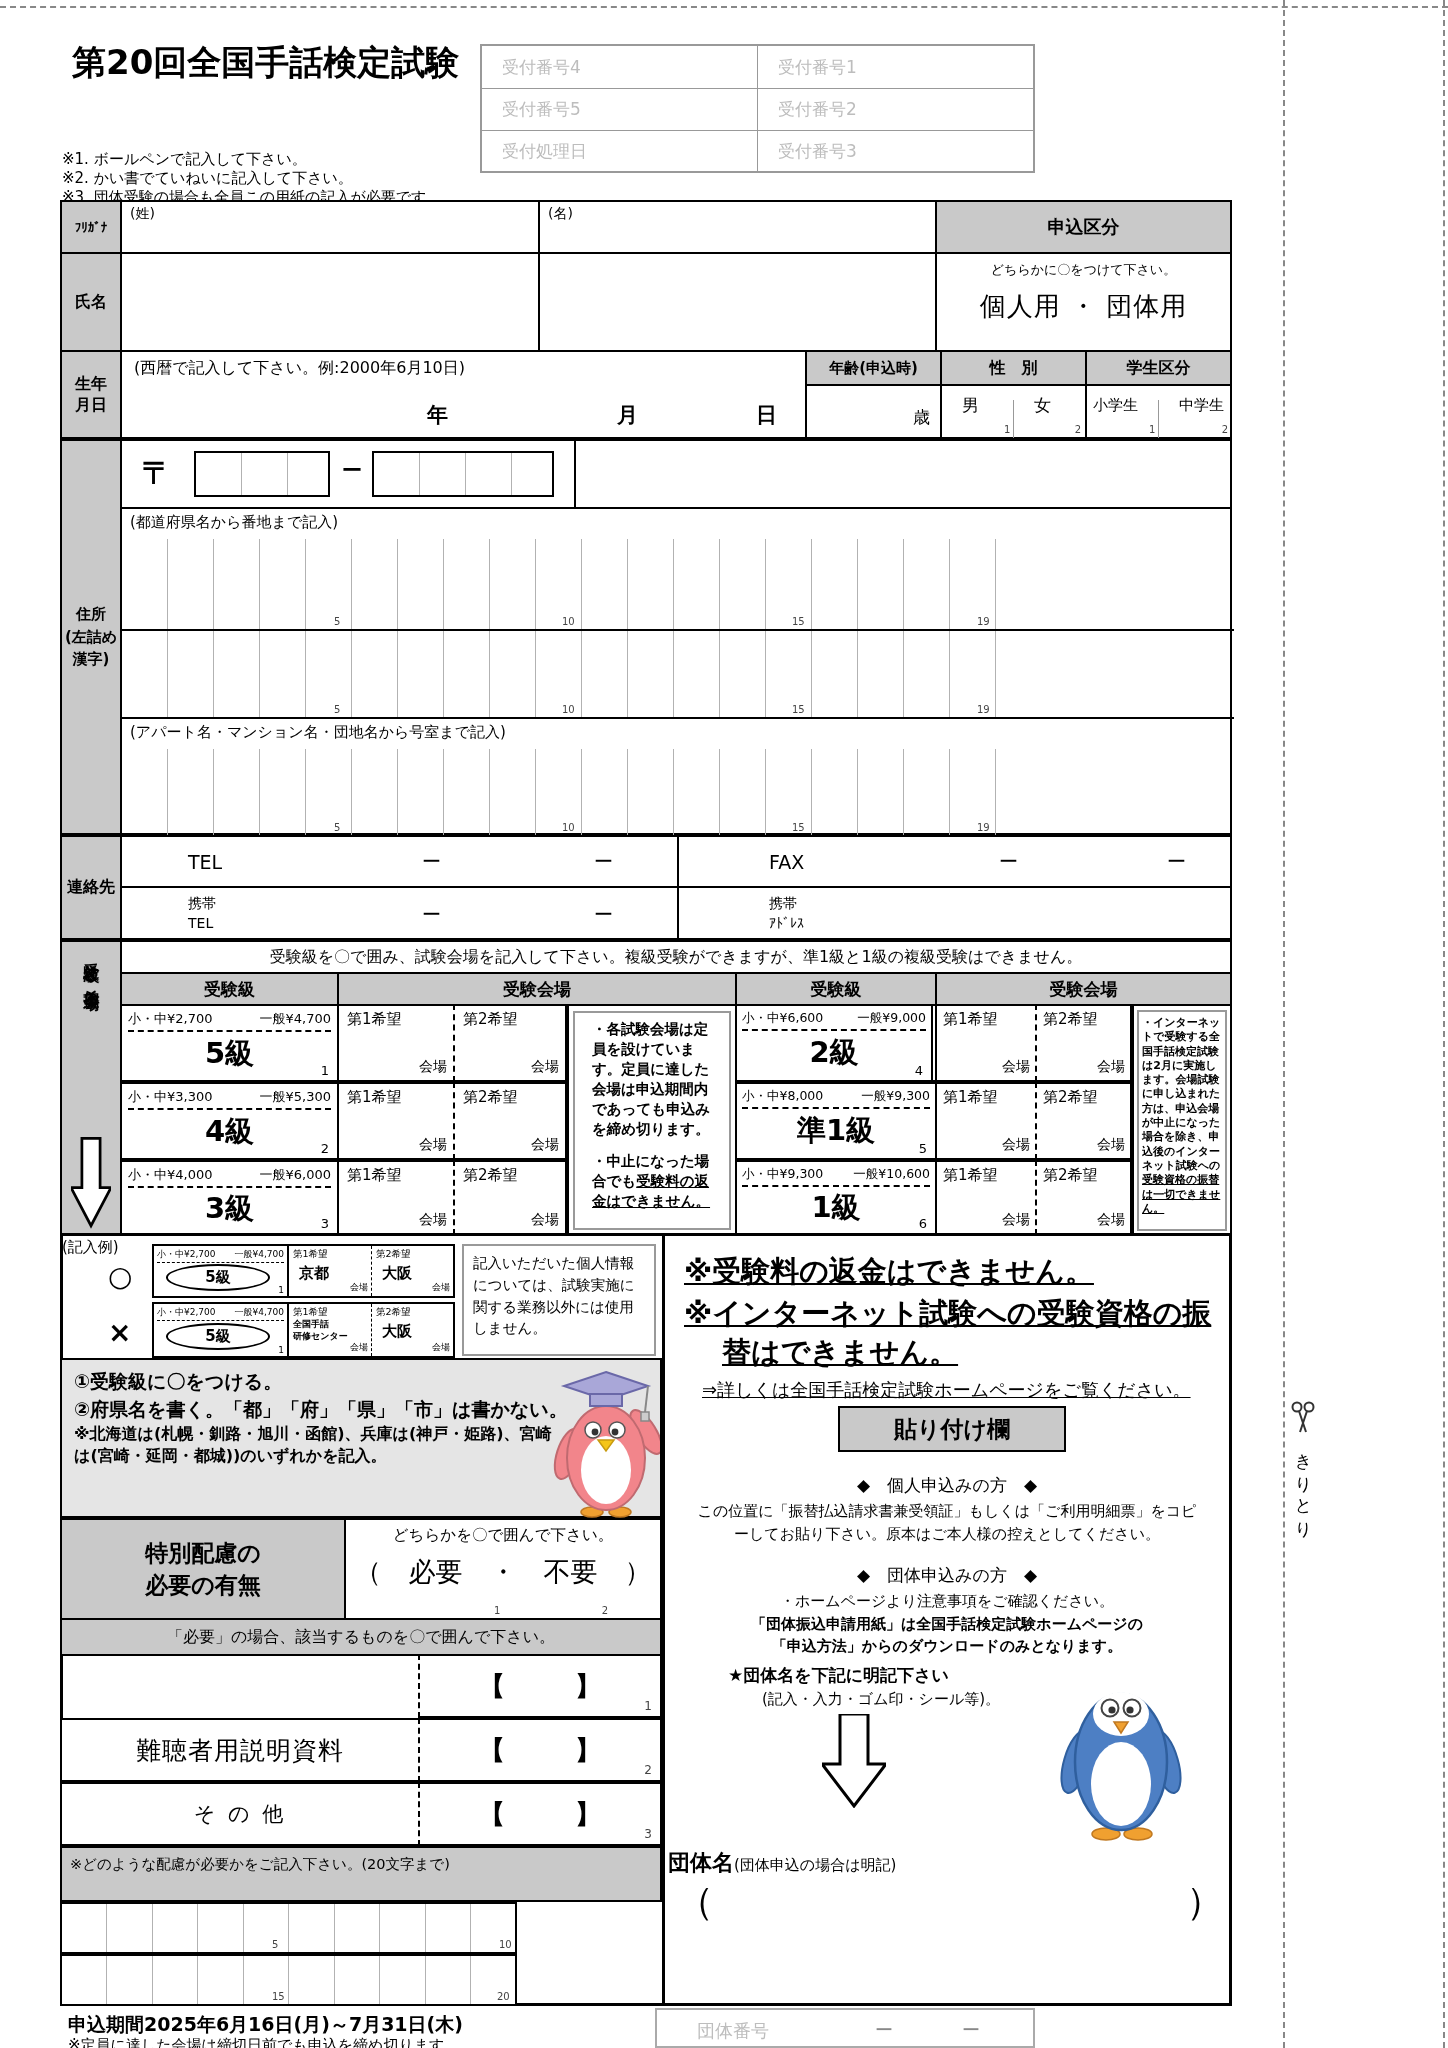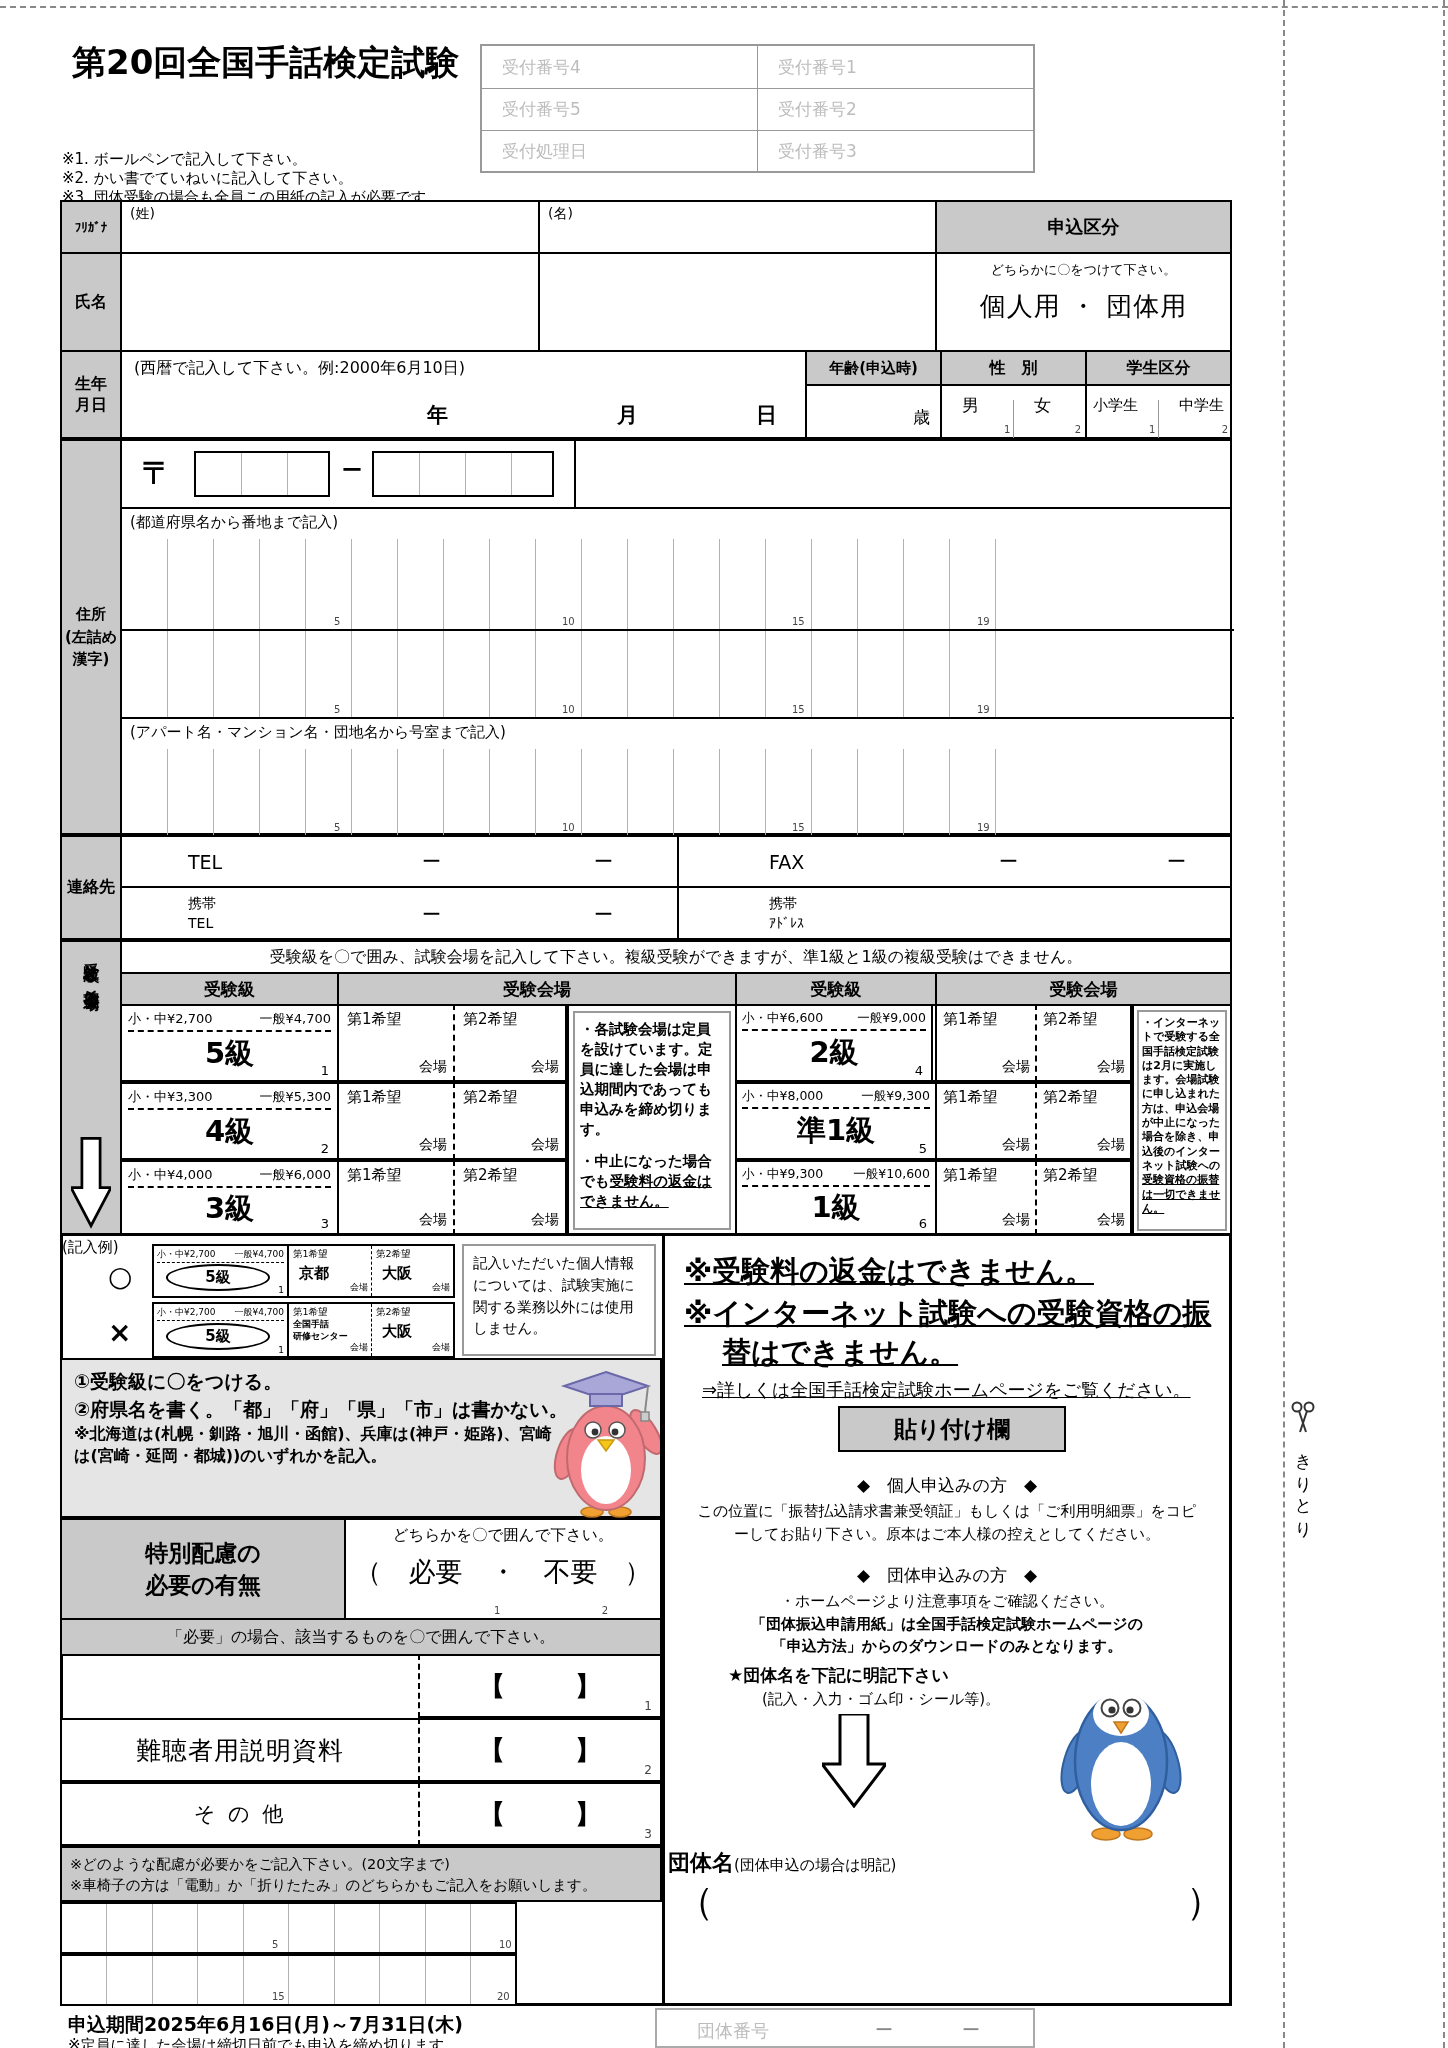--- a/index.html
+++ b/index.html
@@ -217,21 +217,21 @@
   <div class="cl" style="left:337px;top:1160px;width:118px;height:75px;border-right:2px dashed #000">
     <span class="a" style="left:8px;top:4px;font-size:15px">第1希望</span>
     <span class="a" style="right:6px;bottom:4px;font-size:14px">会場</span>
   </div>
   <div class="cl" style="left:455px;top:1160px;width:112px;height:75px;border-left:none">
     <span class="a" style="left:8px;top:4px;font-size:15px">第2希望</span>
     <span class="a" style="right:6px;bottom:4px;font-size:14px">会場</span>
   </div>
 
   <div class="cl nb" style="left:567px;top:1004px;width:170px;height:231px">
-    <div class="inset b nb" style="margin:5px 4px;height:219px;padding:6px 5px;font-size:14.5px;line-height:1.38">
+    <div class="inset b nb" style="margin:5px 4px;height:219px;padding:6px 17px;font-size:14.5px;line-height:1.38">
       <div>・各試験会場は定員を設けています。定員に達した会場は申込期間内であっても申込みを締め切ります。</div>
       <div style="margin-top:12px">
         <span>・中止になった場合でも</span><span class="u">受験料の返金はできません。</span>
       </div>
     </div>
   </div>
 
   <div class="cl nb" style="left:735px;top:1004px;width:198px;height:78px">
     <div style="display:flex;justify-content:space-between;margin:4px 5px 0;font-size:12.5px;border-bottom:2px dashed #000;padding-bottom:2px">
       <span>小・中¥6,600</span>
@@ -393,21 +393,20 @@
   <div class="cl ctr" style="left:60px;top:1782px;width:360px;height:64px;font-size:21px;letter-spacing:3px">そ の 他</div>
   <div class="cl" style="left:418px;top:1782px;width:244px;height:64px;border-left:2px dashed #000">
     <div class="ctr" style="height:100%;gap:70px;font-size:26px;font-weight:bold">
       <span>【</span>
       <span>】</span>
     </div>
     <span class="tiny" style="right:8px;bottom:3px;font-size:12px">3</span>
   </div>
   <div class="cl gy" style="left:60px;top:1846px;width:602px;height:56px;padding:6px 8px">
     <div style="font-size:14.5px;line-height:1.45">※どのような配慮が必要かをご記入下さい。(20文字まで)</div>
-    <div style="font-size:14.5px;line-height:1.45">※車椅子の方は「電動」か「折りたたみ」のどちらかもご記入をお願いします。</div>
   </div>
   <div class="cl grid45" style="left:60px;top:1902px;width:457px;height:52px">
     <span class="tiny" style="left:210px;bottom:2px">5</span>
     <span class="tiny" style="left:437px;bottom:2px">10</span>
   </div>
   <div class="cl grid45" style="left:60px;top:1954px;width:457px;height:52px">
     <span class="tiny" style="left:210px;bottom:2px">15</span>
     <span class="tiny" style="left:435px;bottom:2px">20</span>
   </div>
 

